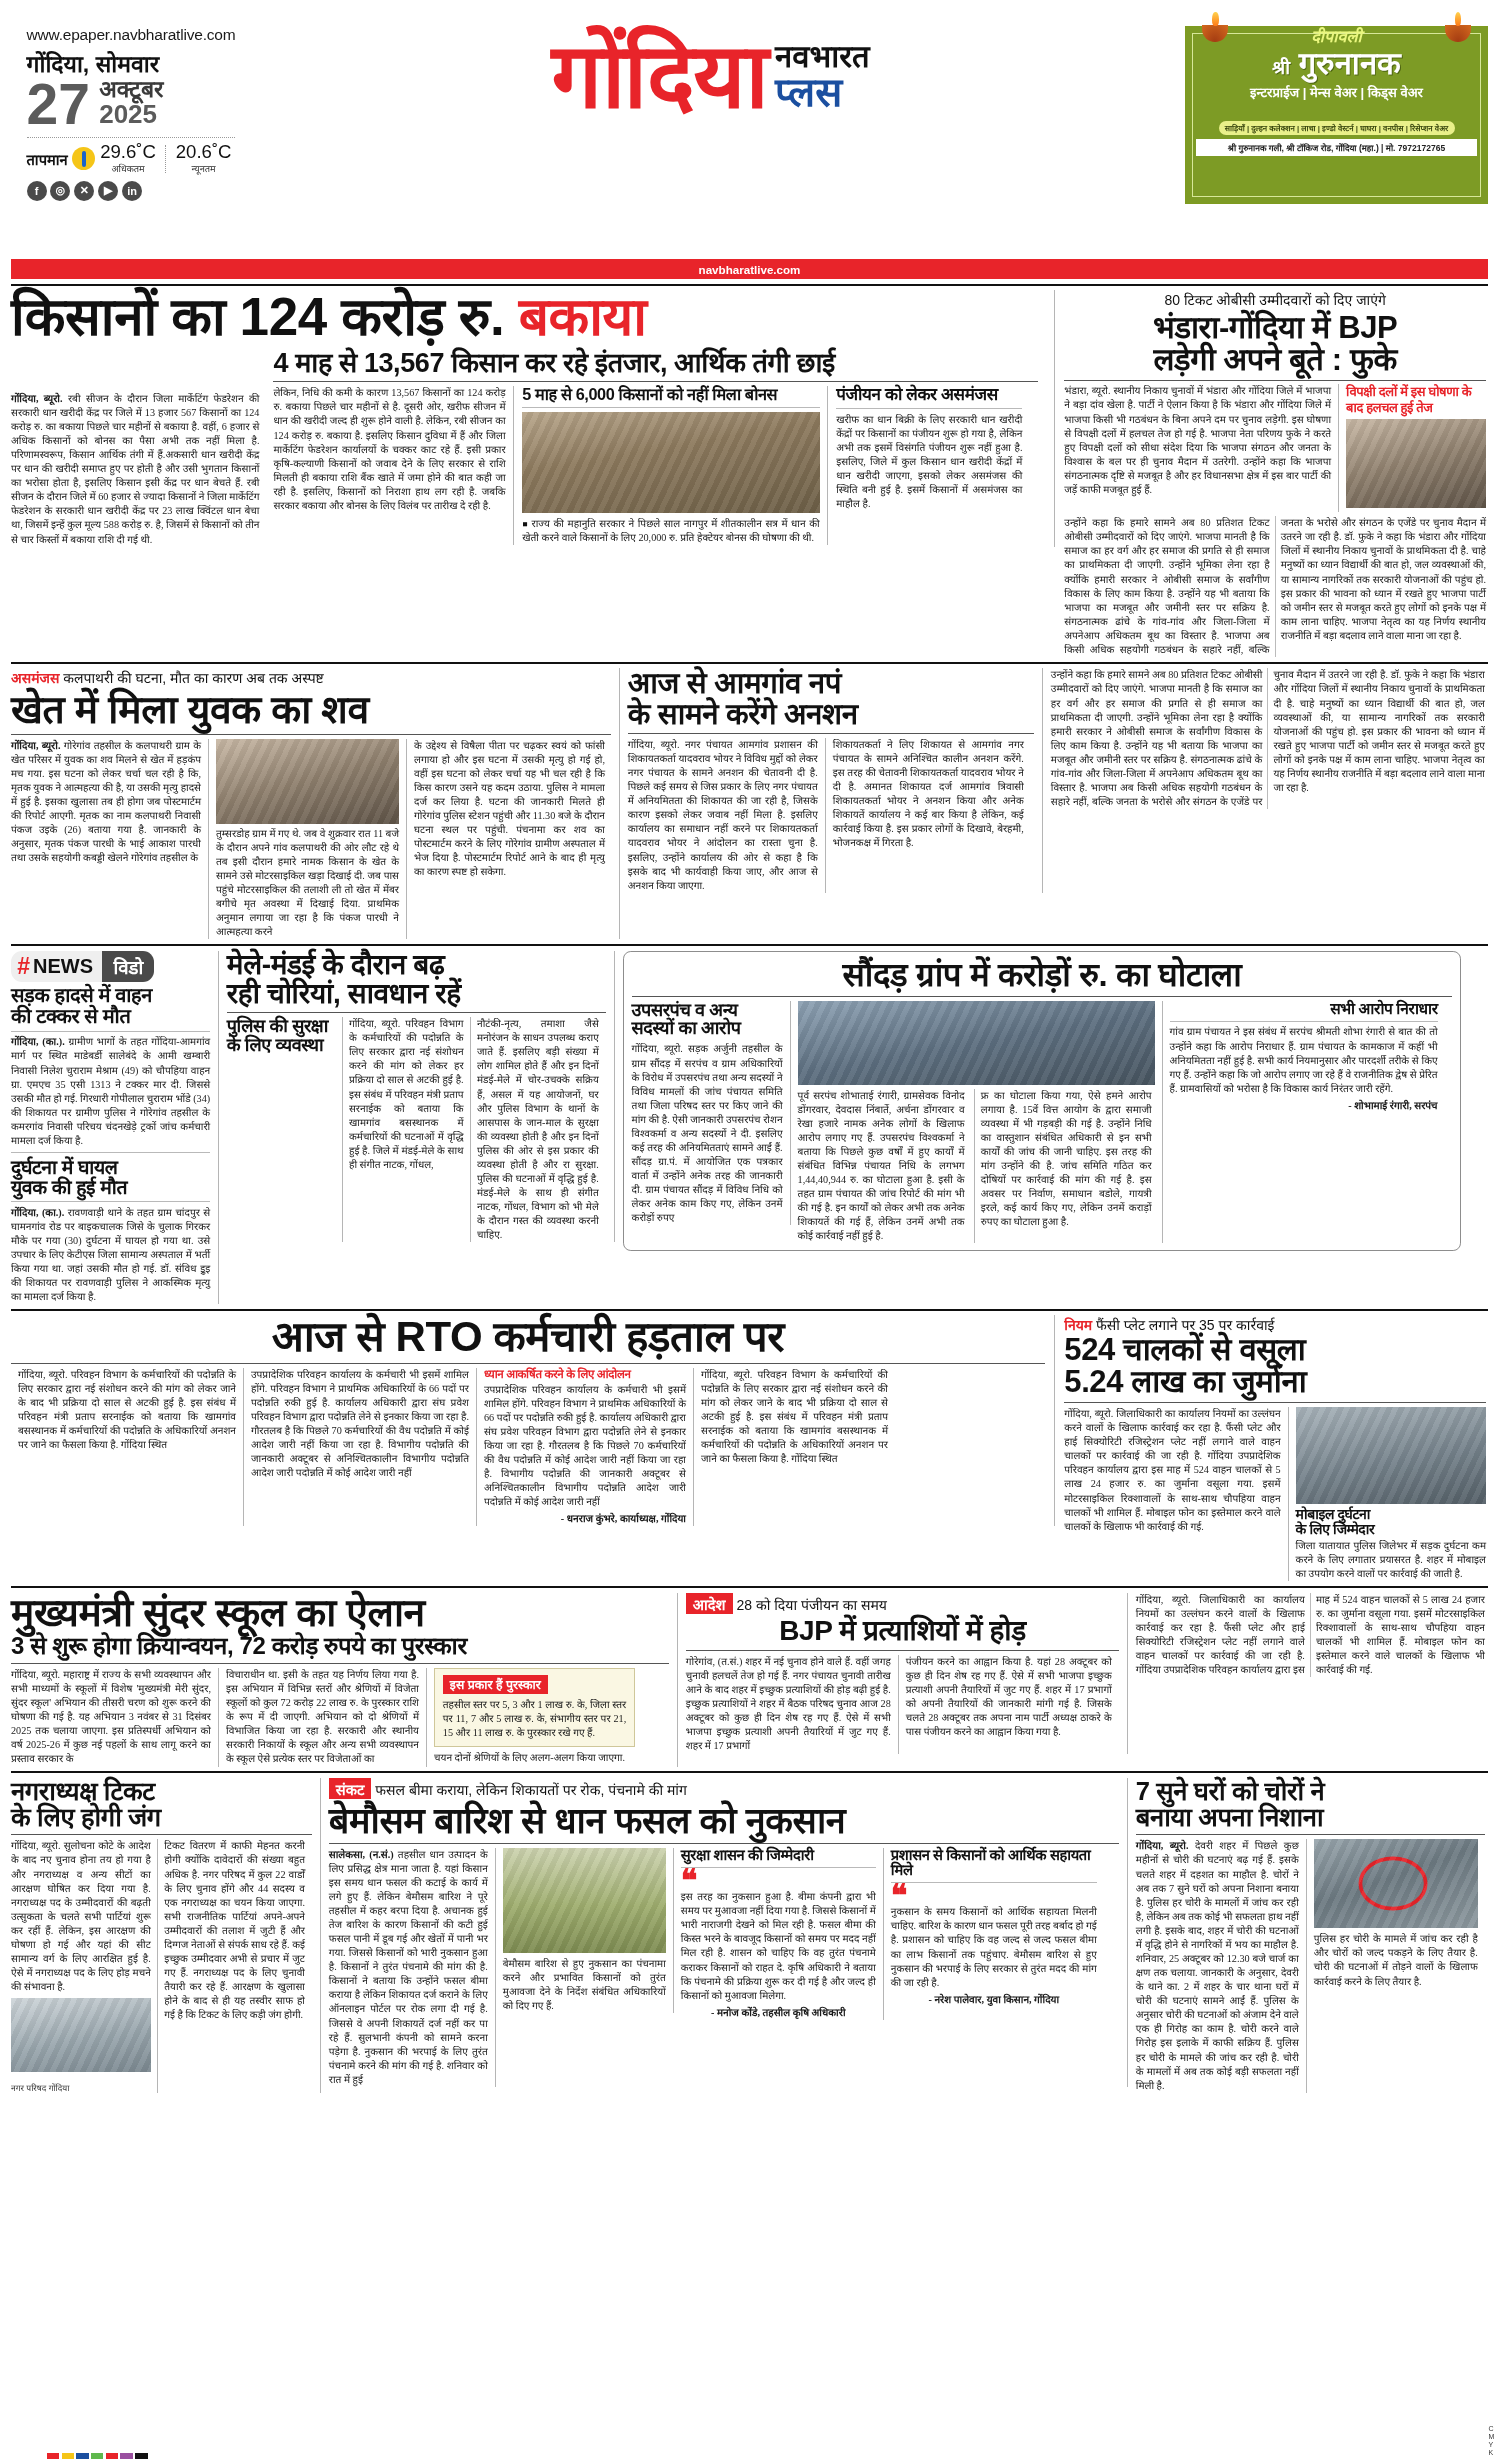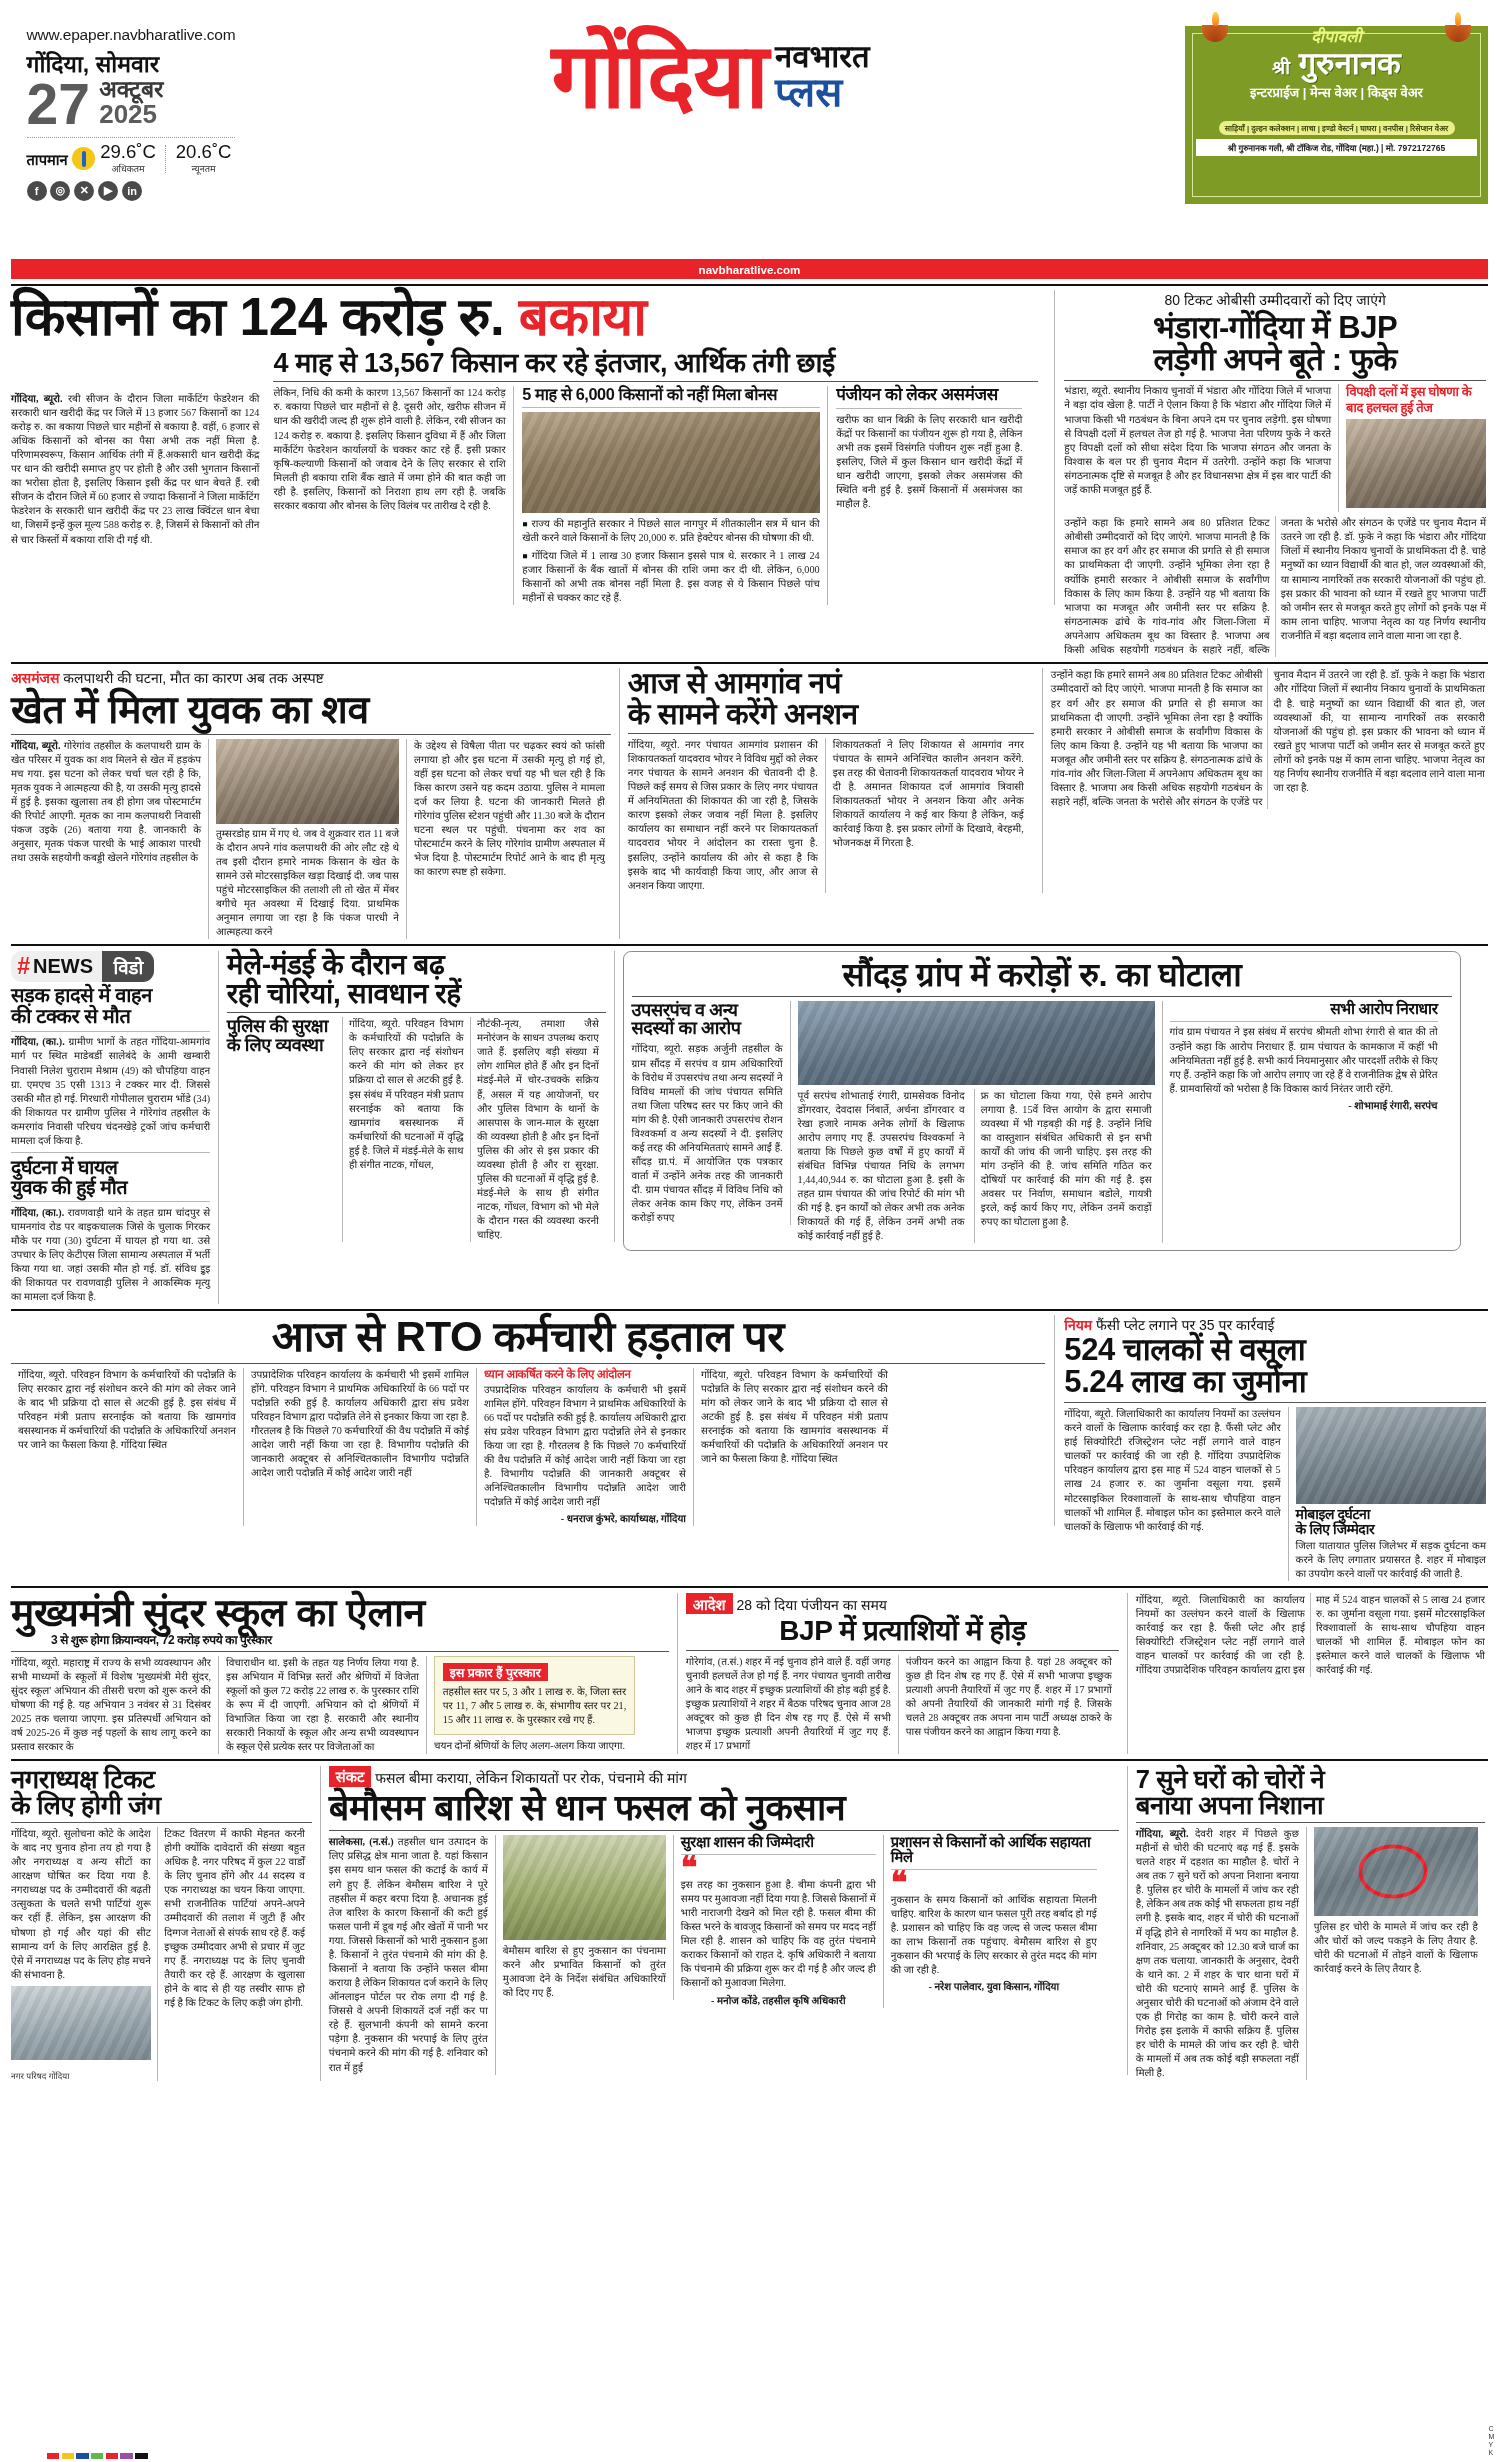--- a/index.html
+++ b/index.html
@@ -201,21 +201,20 @@
           <div class="hr-thin"></div>
           <div class="cols">
             <div style="width:241px; padding-right:7.8px;" class="vline">
               <div class="body-txt">लेकिन, निधि की कमी के कारण 13,567 किसानों का 124 करोड़ रु. बकाया पिछले चार महीनों से है. दूसरी ओर, खरीफ सीजन में धान की खरीदी जल्द ही शुरू होने वाली है. लेकिन, रबी सीजन का 124 करोड़ रु. बकाया है. इसलिए किसान दुविधा में हैं और जिला मार्केटिंग फेडरेशन कार्यालयों के चक्कर काट रहे हैं. इसी प्रकार कृषि-कल्याणी किसानों को जवाब देने के लिए सरकार से राशि मिलती ही बकाया राशि बैंक खाते में जमा होने की बात कही जा रही है. इसलिए, किसानों को निराशा हाथ लग रही है. जबकि सरकार बकाया और बोनस के लिए विलंब पर तारीख दे रही है.</div>
             </div>
             <div style="width:314px; padding:0 7.8px;" class="vline">
               <div class="hl-xl" style="font-size:16.3px;">5 माह से 6,000 किसानों को नहीं मिला बोनस</div>
               <div class="hr-grey"></div>
               <div class="photo earth" style="width:100%; height:101px; margin:3.1px 0;"></div>
               <div class="body-txt dot-lead" style="margin-top:3.9px;">राज्य की महानुति सरकार ने पिछले साल नागपुर में शीतकालीन सत्र में धान की खेती करने वाले किसानों के लिए 20,000 रु. प्रति हेक्टेयर बोनस की घोषणा की थी.</div>
-              <div class="body-txt dot-lead" style="margin-top:3.9px;">गोंदिया जिले में 1 लाख 30 हजार किसान इससे पात्र थे. सरकार ने 1 लाख 24 हजार किसानों के बैंक खातों में बोनस की राशि जमा कर दी थी. लेकिन, 6,000 किसानों को अभी तक बोनस नहीं मिला है. इस वजह से ये किसान पिछले पांच महीनों से चक्कर काट रहे हैं.</div>
             </div>
             <div style="width:194px; padding-left:7.8px;">
               <div class="hl-xl" style="font-size:17px;">पंजीयन को लेकर असमंजस</div>
               <div class="hr-grey"></div>
               <div class="body-txt">खरीफ का धान बिक्री के लिए सरकारी धान खरीदी केंद्रों पर किसानों का पंजीयन शुरू हो गया है, लेकिन अभी तक इसमें विसंगति पंजीयन शुरू नहीं हुआ है. इसलिए, जिले में कुल किसान धान खरीदी केंद्रों में धान खरीदी जाएगा, इसको लेकर असमंजस की स्थिति बनी हुई है. इसमें किसानों में असमंजस का माहौल है.</div>
             </div>
           </div>
         </div>
       </div>
     </div>
@@ -410,21 +409,21 @@
       </div>
     </div>
   </div>
 
   <div class="hr-thick"></div>
 
   <div class="cols" style="align-items:flex-start;">
 
     <div style="width:667px; padding-right:7.8px;" class="vline">
       <div class="hl-xl" style="font-size:39px;">मुख्यमंत्री सुंदर स्कूल का ऐलान</div>
-      <div class="hl-xl" style="font-size:12px; margin-top:1.6px;margin-left:40px;">3 से शुरू होगा क्रियान्वयन, 72 करोड़ रुपये का पुरस्कार</div>
+      <div class="hl-xl" style="font-size:24px; margin-top:1.6px;">3 से शुरू होगा क्रियान्वयन, 72 करोड़ रुपये का पुरस्कार</div>
       <div class="hr-thin"></div>
       <div class="cols">
         <div style="width:208px; padding-right:7px;" class="vline">
           <div class="body-txt">गोंदिया, ब्यूरो. महाराष्ट्र में राज्य के सभी व्यवस्थापन और सभी माध्यमों के स्कूलों में विशेष 'मुख्यमंत्री मेरी सुंदर, सुंदर स्कूल' अभियान की तीसरी चरण को शुरू करने की घोषणा की गई है. यह अभियान 3 नवंबर से 31 दिसंबर 2025 तक चलाया जाएगा. इस प्रतिस्पर्धी अभियान को वर्ष 2025-26 में कुछ नई पहलों के साथ लागू करने का प्रस्ताव सरकार के</div>
         </div>
         <div style="width:208px; padding:0 7px;" class="vline">
           <div class="body-txt">विचाराधीन था. इसी के तहत यह निर्णय लिया गया है. इस अभियान में विभिन्न स्तरों और श्रेणियों में विजेता स्कूलों को कुल 72 करोड़ 22 लाख रु. के पुरस्कार राशि के रूप में दी जाएगी. अभियान को दो श्रेणियों में विभाजित किया जा रहा है. सरकारी और स्थानीय सरकारी निकायों के स्कूल और अन्य सभी व्यवस्थापन के स्कूल ऐसे प्रत्येक स्तर पर विजेताओं का</div>
         </div>
         <div style="width:208px; padding-left:7px;">
           <div class="box-yellow">

